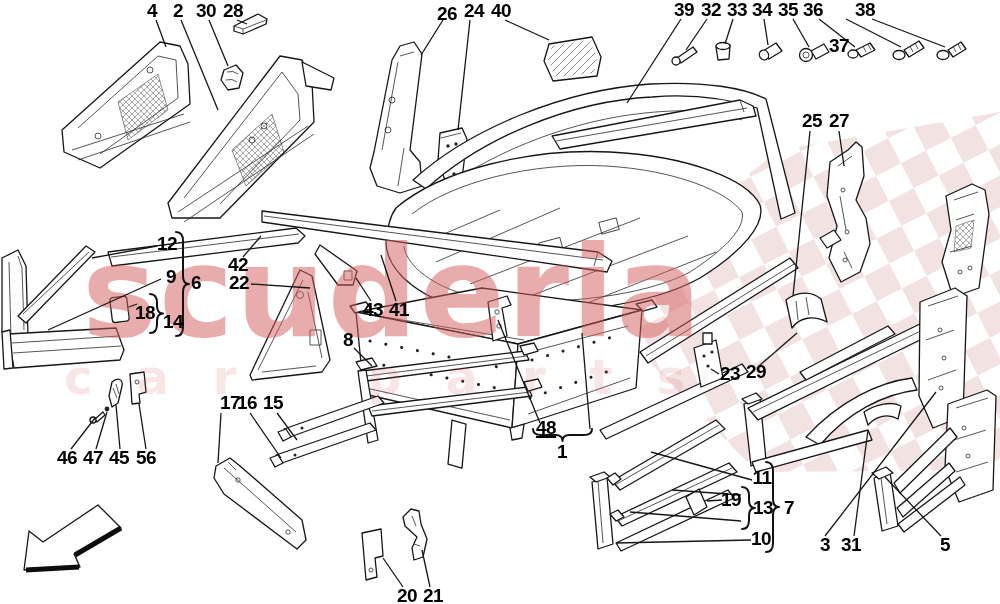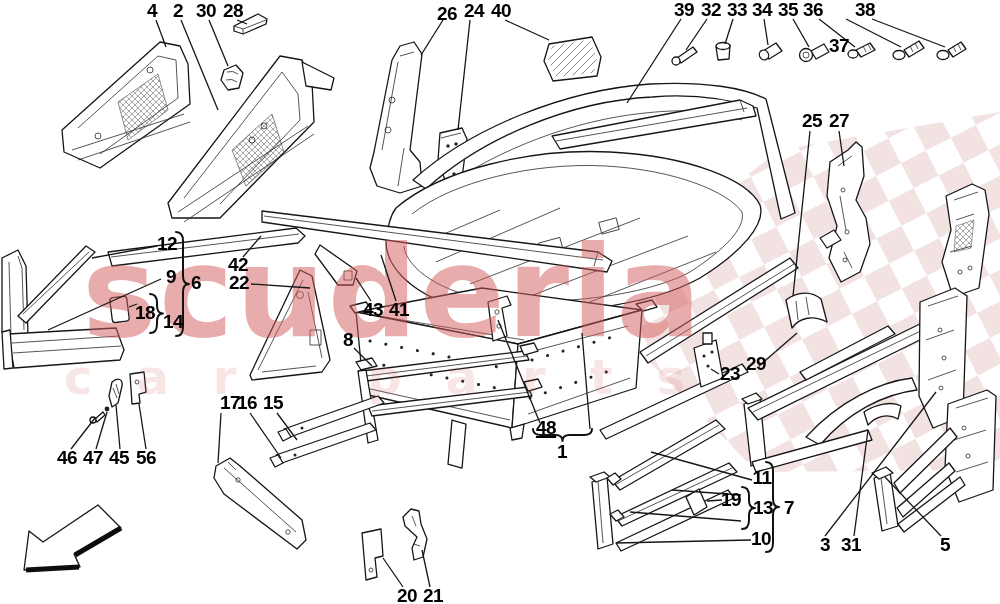--- a/index.html
+++ b/index.html
@@ -412,21 +412,21 @@
       <div class="callout" style="left: 273px; top: 403px;">15</div>
       <div class="callout" style="left: 67px; top: 458px;">46</div>
       <div class="callout" style="left: 93px; top: 458px;">47</div>
       <div class="callout" style="left: 119px; top: 458px;">45</div>
       <div class="callout" style="left: 146px; top: 458px;">56</div>
       <div class="callout" style="left: 407px; top: 596px;">20</div>
       <div class="callout" style="left: 433px; top: 596px;">21</div>
       <div class="callout u" style="left: 546px; top: 428px;">48</div>
       <div class="callout" style="left: 562px; top: 452px;">1</div>
       <div class="callout" style="left: 730px; top: 374px;">23</div>
-      <div class="callout" style="left: 756px; top: 364px;">29</div>
+      <div class="callout" style="left: 756px; top: 372px;">29</div>
       <div class="callout" style="left: 762px; top: 478px;">11</div>
       <div class="callout" style="left: 731px; top: 500px;">19</div>
       <div class="callout" style="left: 763px; top: 508px;">13</div>
       <div class="callout" style="left: 789px; top: 508px;">7</div>
       <div class="callout" style="left: 761px; top: 539px;">10</div>
       <div class="callout" style="left: 825px; top: 545px;">3</div>
       <div class="callout" style="left: 851px; top: 545px;">31</div>
       <div class="callout" style="left: 945px; top: 545px;">5</div>
     </div>
 

